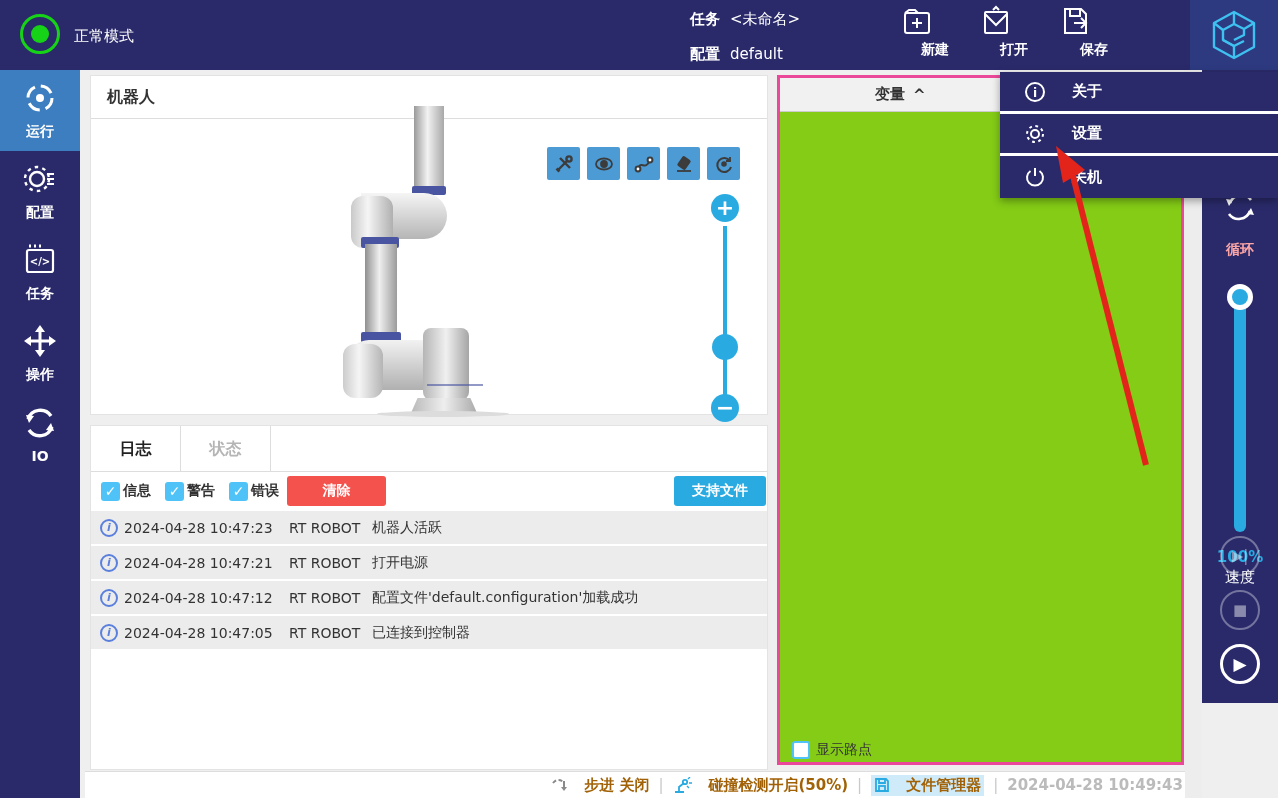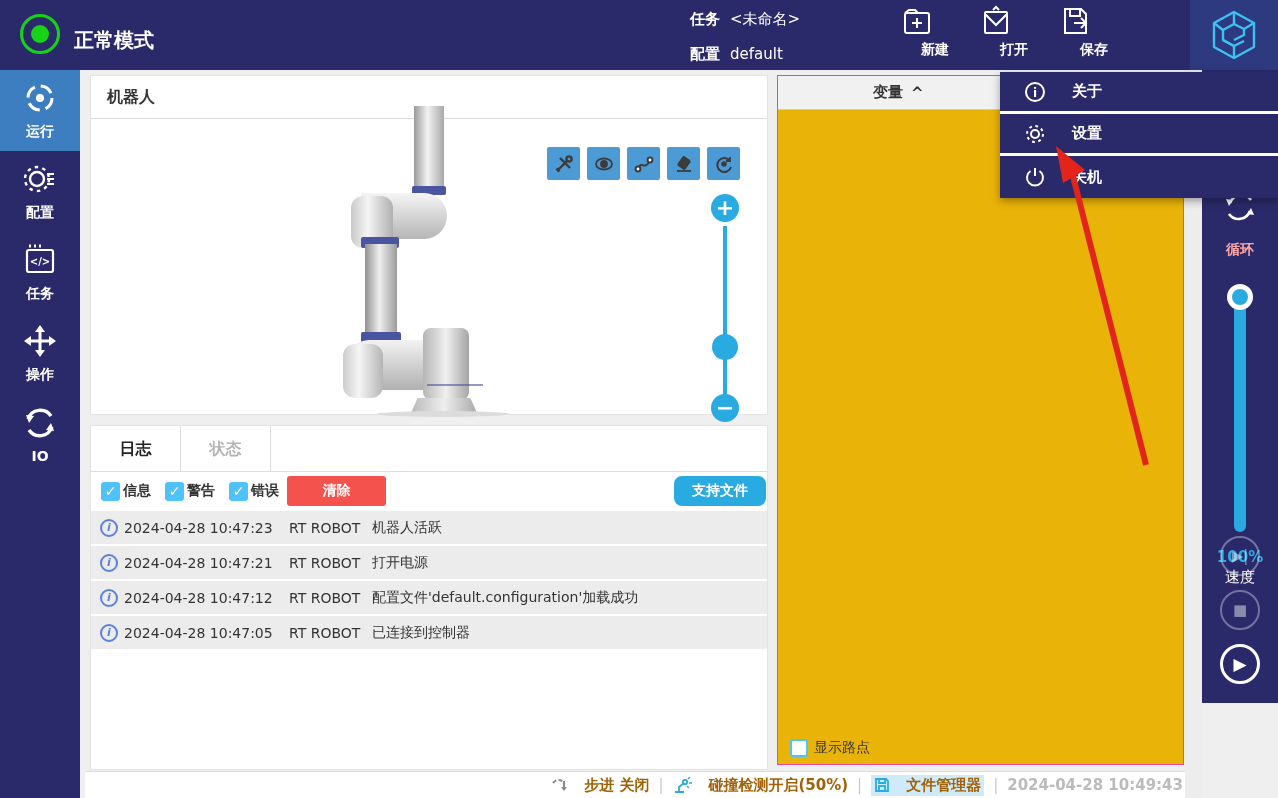--- a/index.html
+++ b/index.html
@@ -4,21 +4,21 @@
 <style>
   * { margin:0; padding:0; box-sizing:border-box; }
   html,body { width:1278px; height:798px; overflow:hidden; }
   body { position:relative; background:#efefef; font-family:"DejaVu Sans","Liberation Sans",sans-serif; }
   .abs { position:absolute; }
 
   
   .topbar { left:0; top:0; width:1278px; height:70px; background:#2a2a6b; z-index:20; }
   .mode-light { left:20px; top:14px; width:40px; height:40px; border:3px solid #17d317; border-radius:50%; display:flex; align-items:center; justify-content:center; }
   .mode-light .dot { width:18px; height:18px; border-radius:50%; background:#17d317; }
-  .mode-label { left:74px; top:27px; color:#fff; font-size:20px; font-weight:bold; }
+  .mode-label { left:74px; top:27px; color:#fff; font-size:15px; font-weight:normal; }
   .tc-row { color:#fff; font-size:15px; display:flex; gap:10px; }
   .tc-row .lbl { font-weight:bold; }
   .top-action { top:5px; width:64px; height:62px; display:flex; flex-direction:column; align-items:center; justify-content:flex-start; gap:2px; cursor:pointer; }
   .top-action .cap { color:#fff; font-size:14px; font-weight:bold;margin-left:36px; }
   .logo-tile { left:1190px; top:0; width:88px; height:70px; background:#2d3a80; display:flex; align-items:center; justify-content:center; }
 
   
   .lsidebar { left:0; top:70px; width:80px; height:728px; background:#2a2a6b; z-index:5; }
   .side-item { width:80px; height:81px; display:flex; flex-direction:column; align-items:center; justify-content:center; gap:8px; cursor:pointer; }
   .side-item .cap { color:#fff; font-size:14px; font-weight:bold; }
@@ -57,28 +57,28 @@
   
   .log-panel { left:90px; top:425px; width:678px; height:345px; background:#fff; border:1px solid #e3e3e3; }
   .tab-row { position:absolute; left:0; top:0; width:100%; height:46px; border-bottom:1px solid #ddd; display:flex; }
   .tab { width:90px; height:46px; display:flex; align-items:center; justify-content:center; font-size:16px; border-right:1px solid #ddd; cursor:pointer; }
   .tab.on { font-weight:bold; color:#222; }
   .tab.off { color:#b5b5b5; font-weight:bold; }
   .filter-row { position:absolute; left:0; top:46px; width:100%; height:38px; display:flex; align-items:center; }
   .chk { width:19px; height:19px; background:#4fc3f7; border-radius:3px; color:#fff; font-size:14px; font-weight:bold; display:flex; align-items:center; justify-content:center; margin-right:3px; cursor:pointer; }
   .chk-label { font-size:14px; font-weight:bold; color:#333; margin-right:14px; }
   .clear-btn { position:absolute; left:196px; top:4px; width:99px; height:30px; background:#f4524d; color:#fff; border:none; border-radius:3px; font-size:14px; font-weight:bold; cursor:pointer; }
-  .support-btn { position:absolute; left:583px; top:4px; width:92px; height:30px; background:#29abe2; color:#fff; border:none; border-radius:8px; font-size:14px; font-weight:bold; cursor:pointer; }
+  .support-btn { position:absolute; left:583px; top:4px; width:92px; height:30px; background:#29abe2; color:#fff; border:none; border-radius:3px; font-size:14px; font-weight:bold; cursor:pointer; }
   .log-list { position:absolute; left:0; top:85px; width:676px; }
   .log-row { position:relative; height:33px; background:#ececec; margin-bottom:2px; display:flex; align-items:center; font-size:14px; color:#333; }
   .log-ico { position:absolute; left:9px; width:18px; height:18px; border:2px solid #5a7fdd; border-radius:50%; color:#5a7fdd; font-size:11px; font-weight:bold; font-style:italic; display:flex; align-items:center; justify-content:center; }
   .log-time { position:absolute; left:33px; } .log-src { position:absolute; left:198px; } .log-msg { position:absolute; left:281px; }
 
   
-  .var-panel { left:777px; top:75px; width:407px; height:690px; background:#eab308; border:1px solid #ec4899; }
+  .var-panel { left:777px; top:75px; width:407px; height:690px; background:#84cc16; border:3px solid #ec4899; }
   .var-head { position:absolute; left:0; top:0; width:100%; height:34px; background:#f1f1f1; border-bottom:1px solid #ccc; display:flex; align-items:center; padding-left:95px; gap:8px; font-size:15px; font-weight:bold; color:#333; cursor:pointer; }
   .wp-row { position:absolute; left:12px; top:663px; display:flex; align-items:center; gap:6px; }
   .wp-chk { width:18px; height:18px; background:#fff; border:2px solid #4fc3f7; border-radius:3px; cursor:pointer; }
   .wp-label { font-size:14px; color:#333; }
 
   
   .scroll-strip { left:1184px; top:70px; width:18px; height:728px; background:#ededed; }
 
   
   .rsidebar { left:1202px; top:70px; width:76px; height:633px; background:#2a2a6b; z-index:5; }

